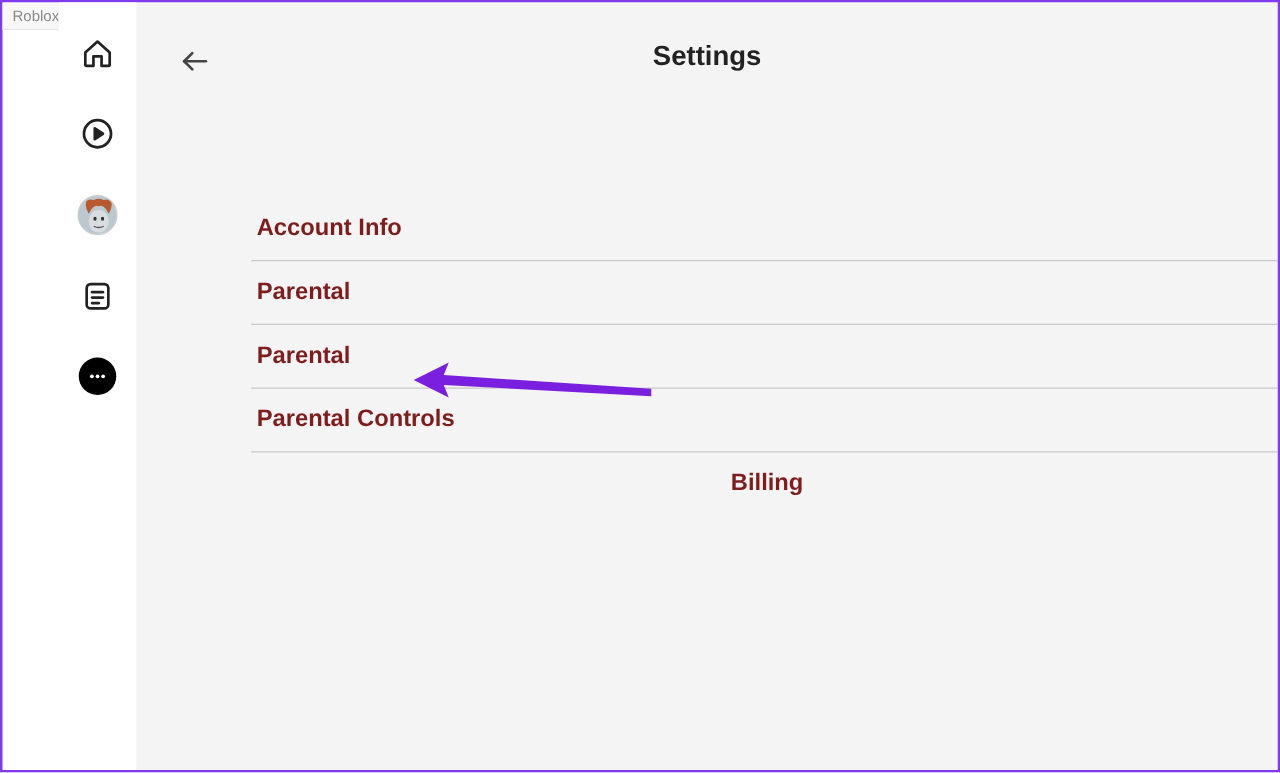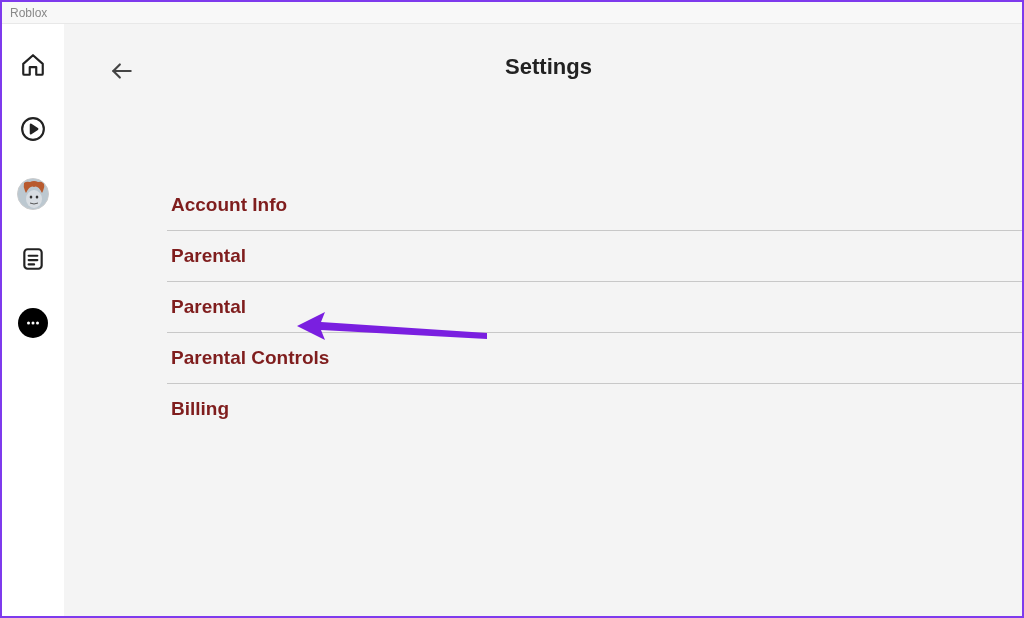--- a/index.html
+++ b/index.html
@@ -12,37 +12,36 @@
       width: 1024px;
       height: 618px;
       background: #fff;
       overflow: hidden;
     }
     .window {
       width: 100%;
       height: 100%;
       border: 2px solid #7e3aed;
       display: flex;
-      flex-direction: column;
+      flex-direction: row;
     }
     .titlebar {
       height: 22px;
       background: #f8f8f8;
       padding-left: 8px;
       display: flex;
       align-items: center;
       color: #888;
       font-size: 12px;
       border-bottom: 1px solid #e8e8e8;
     }
     .body-area {
       flex: 1;
       display: flex;
       background: #f4f4f4;
-      gap: 11px;
     }
     .sidebar {
       width: 62px;
       background: #fff;
       display: flex;
       flex-direction: column;
       align-items: center;
       padding-top: 26px;
       gap: 34px;
     }
@@ -107,20 +106,21 @@
     .settings-item {
       padding: 14px 0 14px 4px;
       font-size: 19px;
       font-weight: 600;
       color: #7f1d1d;
       border-bottom: 1px solid #c8c8c8;
       cursor: pointer;
     }
     .settings-item:last-child {
       border-bottom: none;
+      text-align: center;
     }
     .annotation-arrow {
       position: absolute;
       left: 222px;
       top: 286px;
       pointer-events: none;
     }
   </style>
 </head>
 <body>

